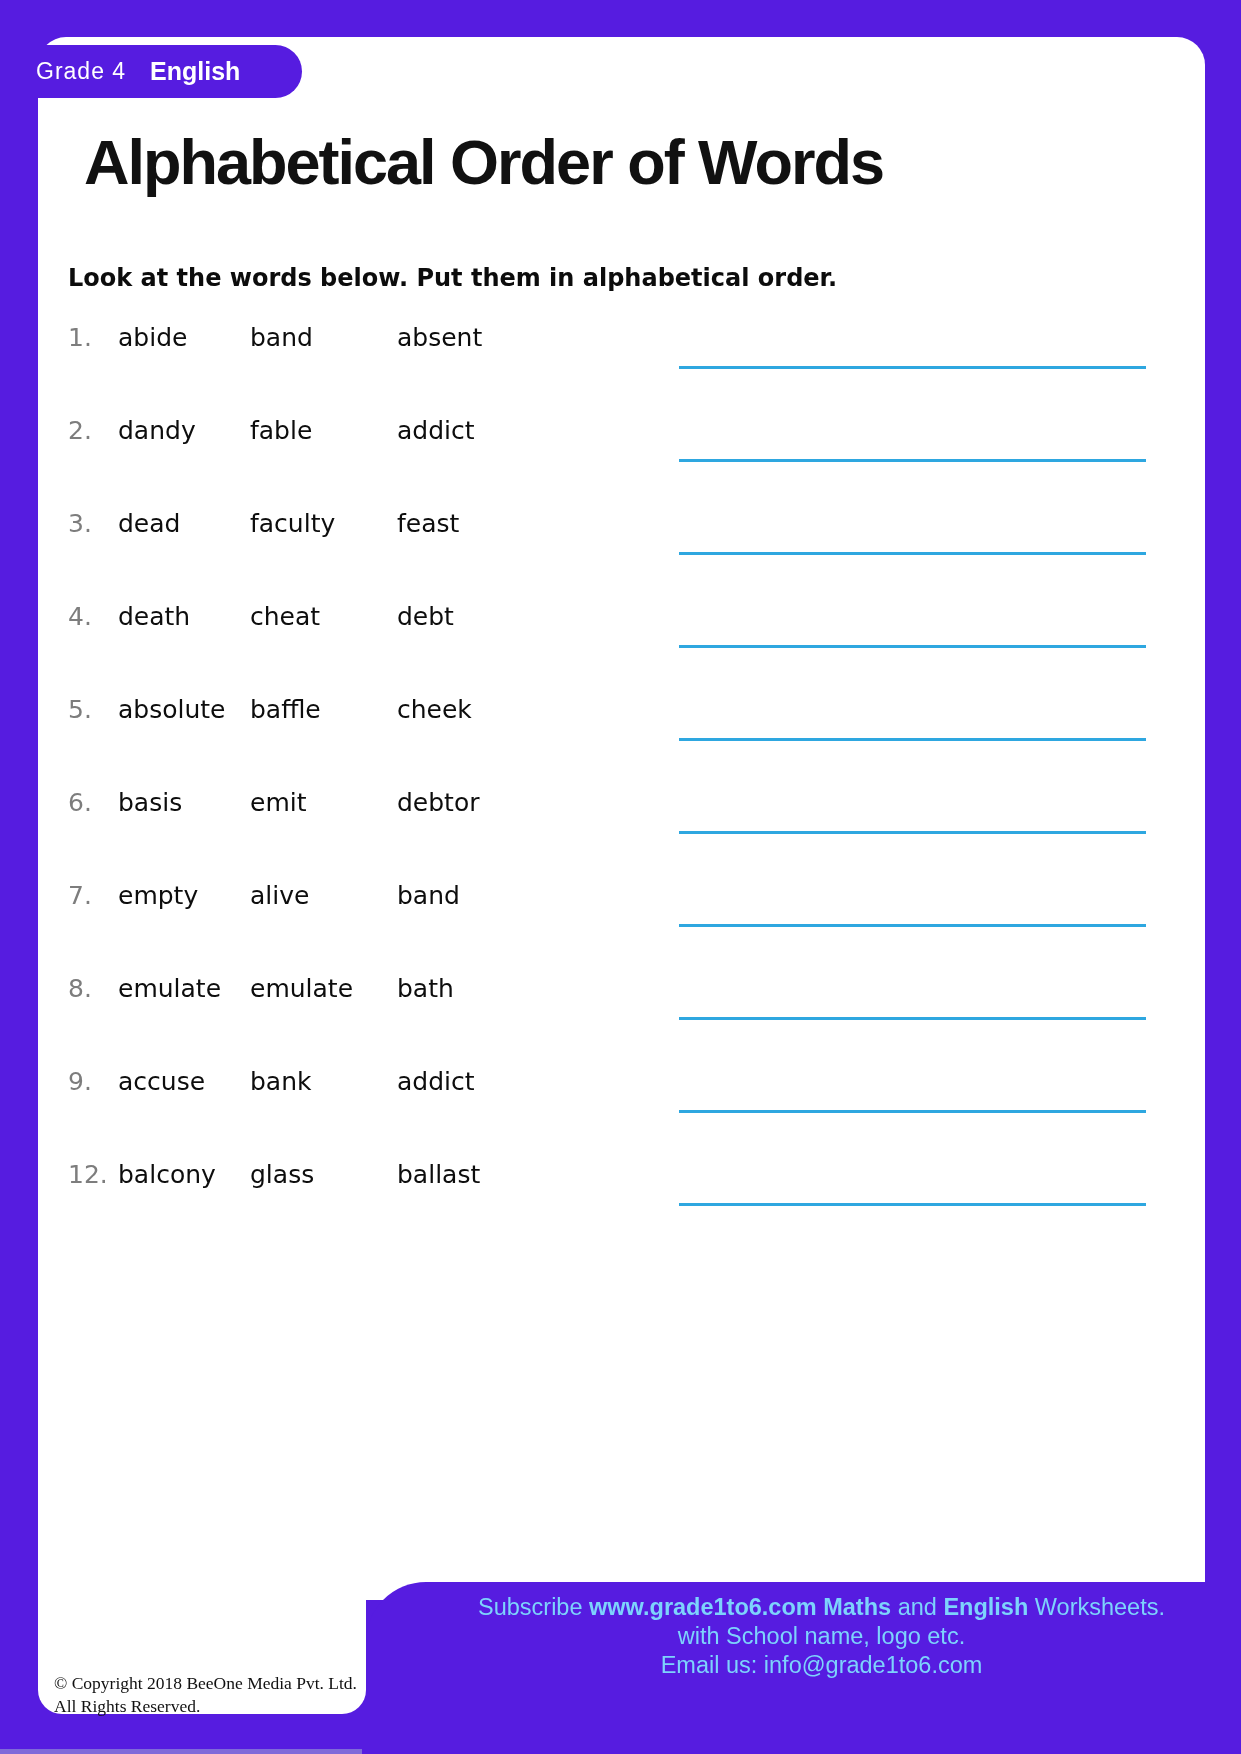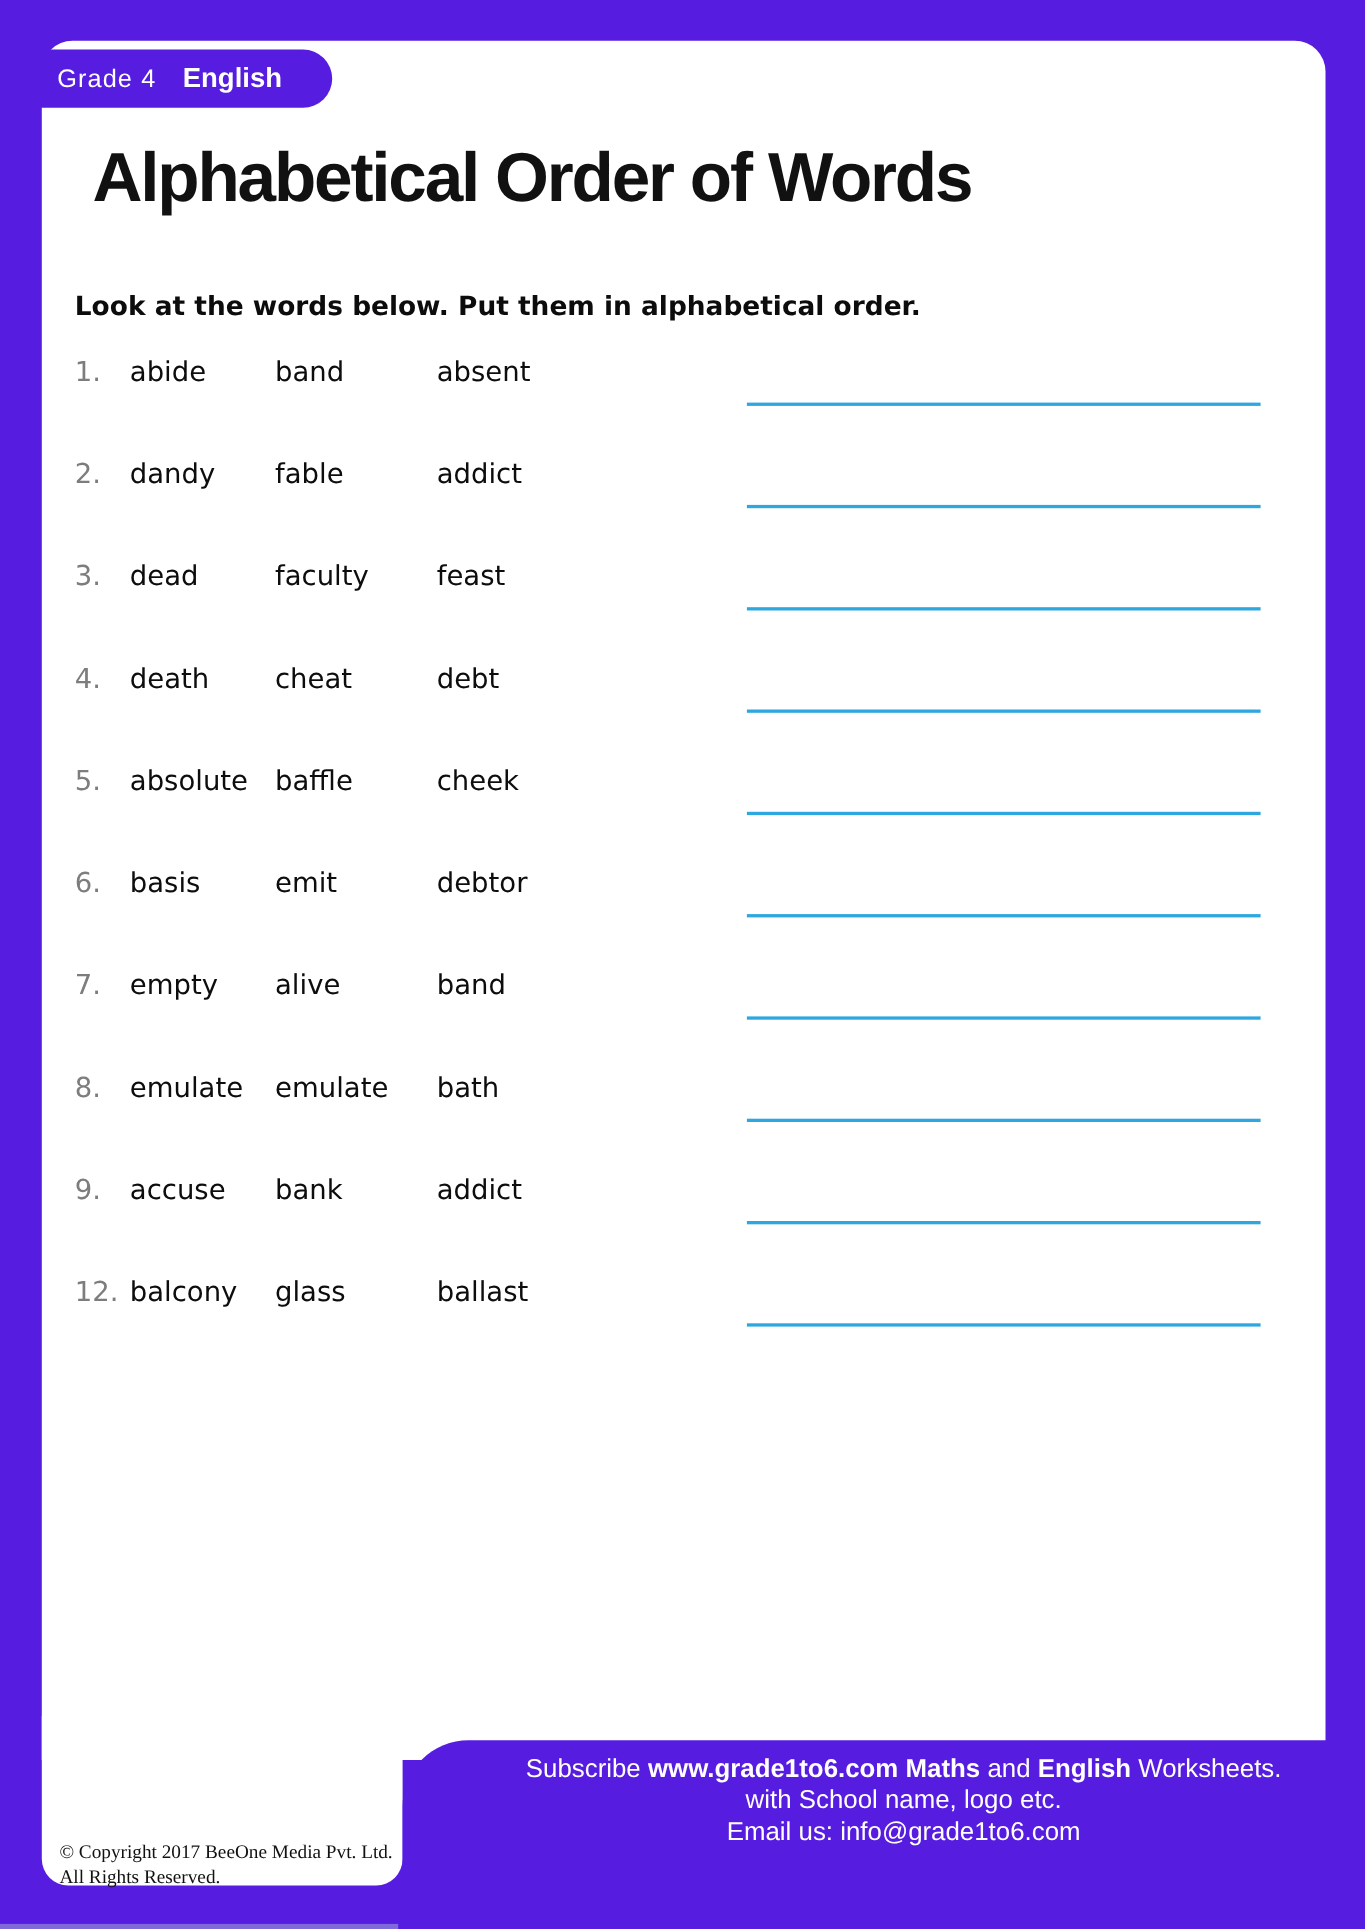--- a/index.html
+++ b/index.html
@@ -21,21 +21,21 @@
     position:absolute;left:38px;top:1560px;width:328px;height:154px;
     background:#ffffff;
     border-radius:0 0 24px 24px;
   }
   
   .badge{
     position:absolute;left:0;top:45px;height:53px;width:302px;
     background:#561CE0;
     border-radius:0 27px 27px 0;
     display:flex;align-items:center;
-    padding-left:52px;box-sizing:border-box;
+    padding-left:36px;box-sizing:border-box;
     color:#fff;
   }
   .badge .grade{font-size:23px;font-weight:400;letter-spacing:1px;}
   .badge .subject{font-size:25px;font-weight:700;margin-left:24px;}
   
   .title{
     position:absolute;left:84px;top:122px;width:1060px;
     font-size:63px;font-weight:700;letter-spacing:-2px;
     color:#111;line-height:1.3;
     font-family:"Liberation Sans",sans-serif;
@@ -62,21 +62,21 @@
   .row .w3{width:180px;flex:0 0 auto;}
   .answer-line{
     position:absolute;right:35px;top:43px;
     width:467px;height:3px;background:#2EA7E0;
   }
   
   .footer{
     position:absolute;left:366px;top:1582px;right:0;bottom:0;
     background:#561CE0;
     border-top-left-radius:60px;
-    color:#ffffff;
+    color:#7dd3fc;
   }
   .footer-text{
     position:absolute;left:56px;right:20px;top:11px;
     text-align:center;font-size:23.5px;line-height:29px;
     font-family:"Liberation Sans",sans-serif;
   }
   .f-line .b{font-weight:700;}
   
   .copyright{
     position:absolute;left:54px;top:1672px;width:340px;
@@ -190,17 +190,17 @@
 
 <div class="footer">
   <div class="footer-text">
       <div class="f-line"><span>Subscribe </span><span class="b">www.grade1to6.com Maths</span><span> and </span><span class="b">English</span><span> Worksheets.</span></div>
       <div class="f-line"><span>with School name, logo etc.</span></div>
       <div class="f-line"><span>Email us: info@grade1to6.com</span></div>
     </div>
 </div>
 
 <div class="copyright">
-  <div>© Copyright 2017 BeeOne Media Pvt. Ltd.</div>
+  <div>© Copyright 2018 BeeOne Media Pvt. Ltd.</div>
   <div>All Rights Reserved.</div>
 </div>
 
 <div class="bottom-strip"></div>
 
 </body></html>

